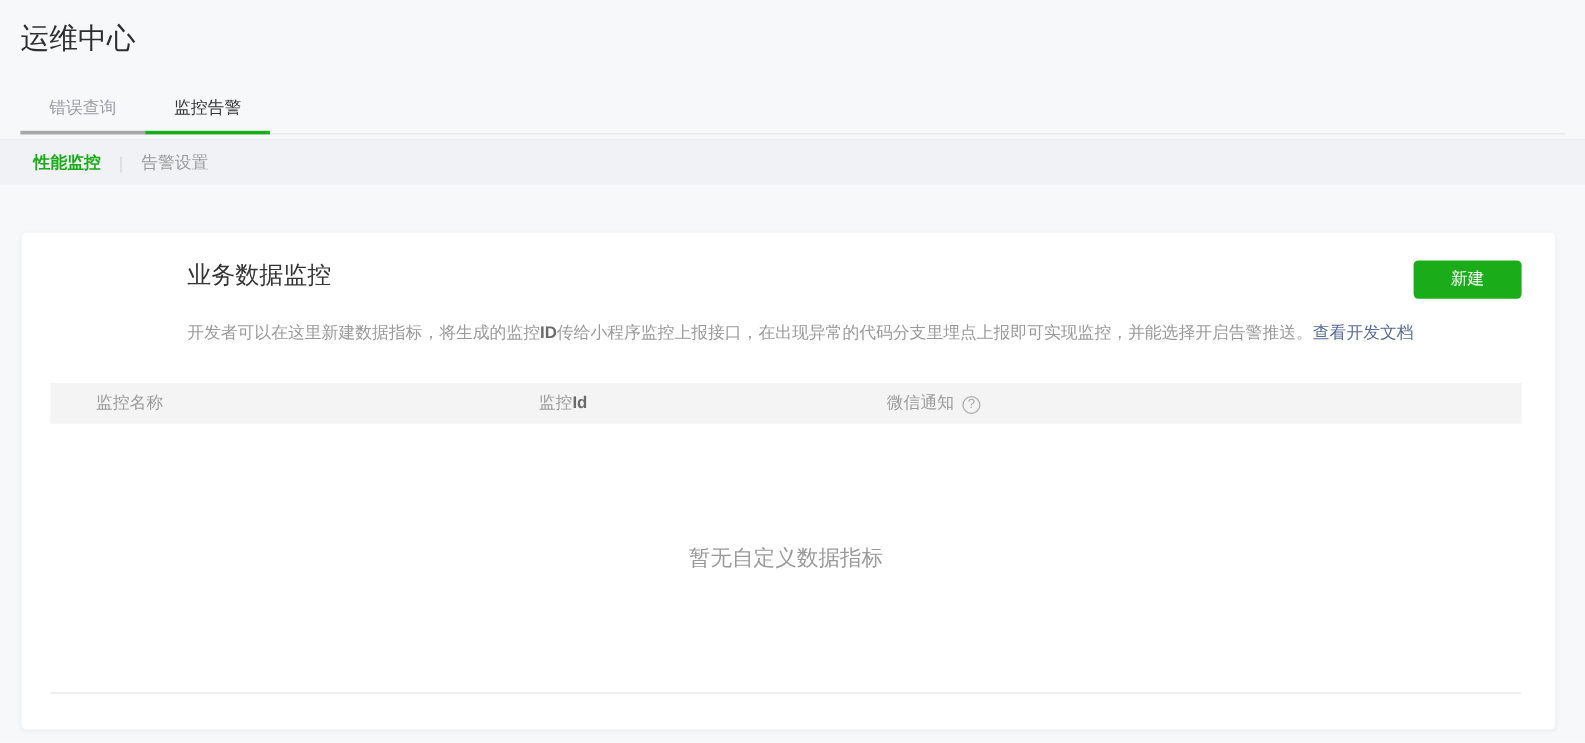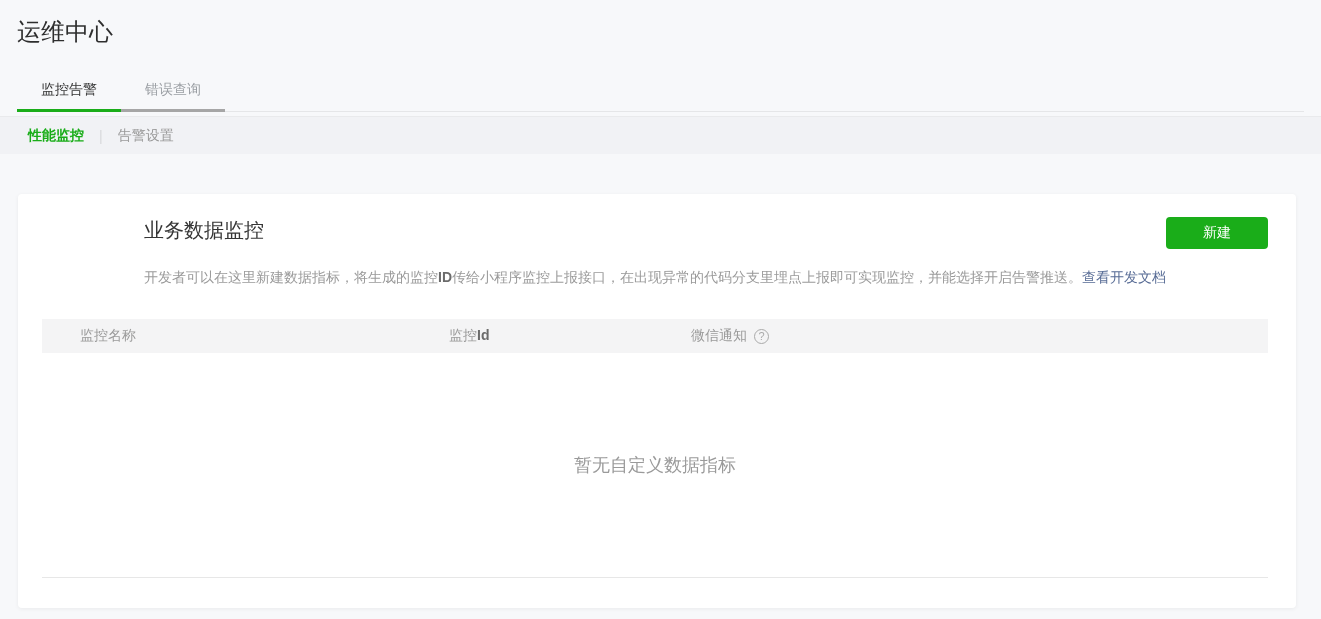--- a/index.html
+++ b/index.html
@@ -31,52 +31,52 @@
   
   .content { padding: 40px 25px 0 18px; }
   .card { background: #ffffff; border-radius: 4px; box-shadow: 0 1px 4px rgba(0,0,0,0.06);
           padding: 22px 28px 30px 24px; }
   .card-header { display: flex; justify-content: flex-end; align-items: flex-start; }
   .card-title { font-size: 20px; font-weight: 400; color: #353535; line-height: 28px; }
   .card-desc { margin-top: 23px; font-size: 14px; color: #9a9a9a; line-height: 20px; }
   .desc-bold { color: #6b6b6b; font-weight: bold; }
   .doc-link { color: #576b95; text-decoration: none; cursor: pointer; }
   .new-btn { background: #1aad19; color: #ffffff; font-size: 14px; border: none; border-radius: 4px;
-             width: 102px; height: 32px; margin-top: 1px; cursor: pointer;
+             width: 90px; height: 32px; margin-top: 1px; cursor: pointer;
              font-family: "Liberation Sans", "DejaVu Sans", sans-serif; }
 
   
   .table-header { margin-top: 32px; height: 34px; background: #f4f4f5; display: flex; align-items: center;
                   color: #9b9b9b; font-size: 14px; gap: 12px; }
   .col-name { width: 395px; padding-left: 38px; }
   .col-id { width: 230px; }
   .col-id .bold, .col-name .bold { color: #6b6b6b; font-weight: bold; }
   .col-notify { flex: 1; }
-  .col-wechat { display: flex; align-items: center; gap: 7px; padding-right: 20px; }
+  .col-wechat { display: flex; align-items: flex-end; gap: 7px; padding-right: 20px; margin-left: 48px; }
   .help-icon { width: 15px; height: 15px; border: 1px solid #aaaaaa; border-radius: 50%;
                color: #aaaaaa; font-size: 11px; line-height: 1; display: flex; align-items: center;
                justify-content: center; cursor: pointer; }
 
   
   .empty-area { height: 224px; display: flex; align-items: center; justify-content: center;
                 color: #9a9a9a; font-size: 18px; }
   .footer-line { border-top: 1px solid #e7e7e7; height: 1px; }
 </style>
 </head>
 <body>
 
 <div class="header">
   <div class="page-title">运维中心</div>
 
   <div class="tabstrip">
+    <div class="tab">
+      <span>错误查询</span>
+    </div>
     <div class="tab active">
       <span>监控告警</span>
-    </div>
-    <div class="tab">
-      <span>错误查询</span>
     </div>
   </div>
 </div>
 
 <div class="subnav">
   <span class="subnav-item active">性能监控</span>
   <span class="subnav-divider">|</span>
   <span class="subnav-item">告警设置</span>
 </div>
 

